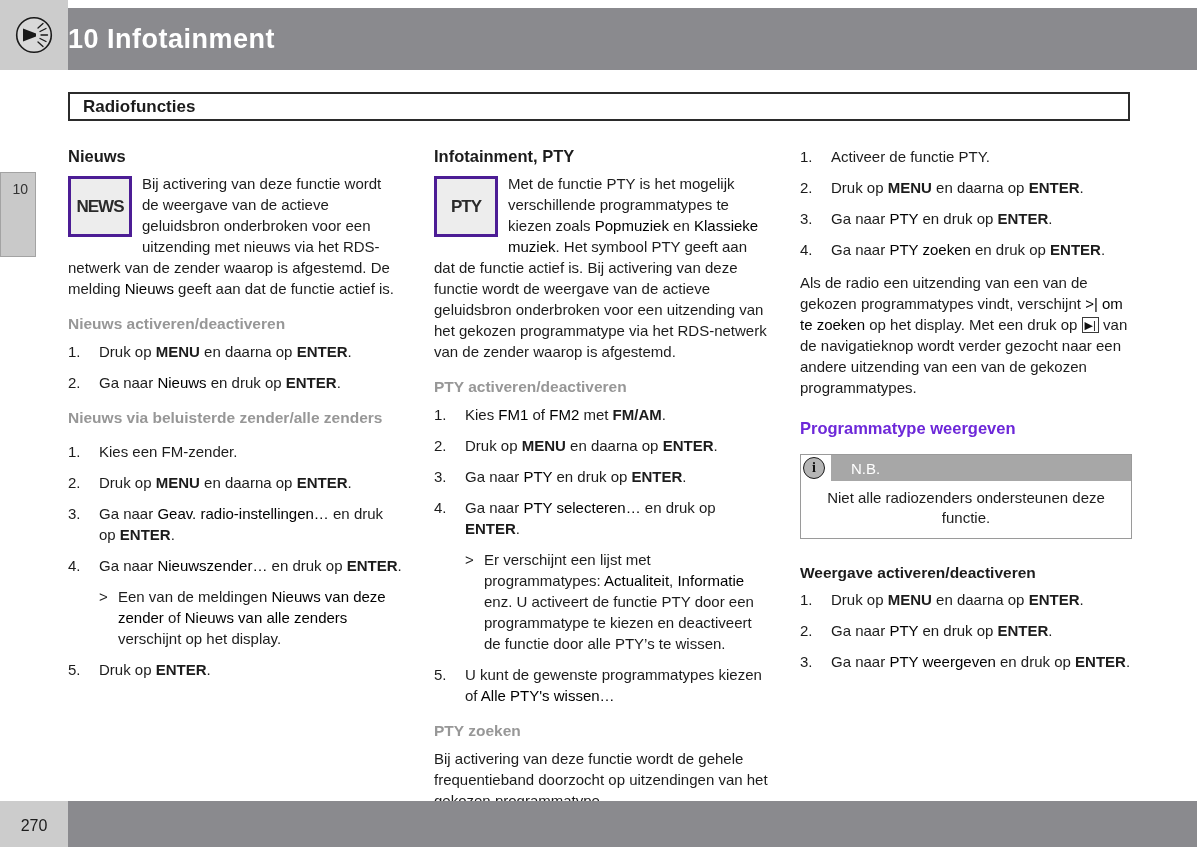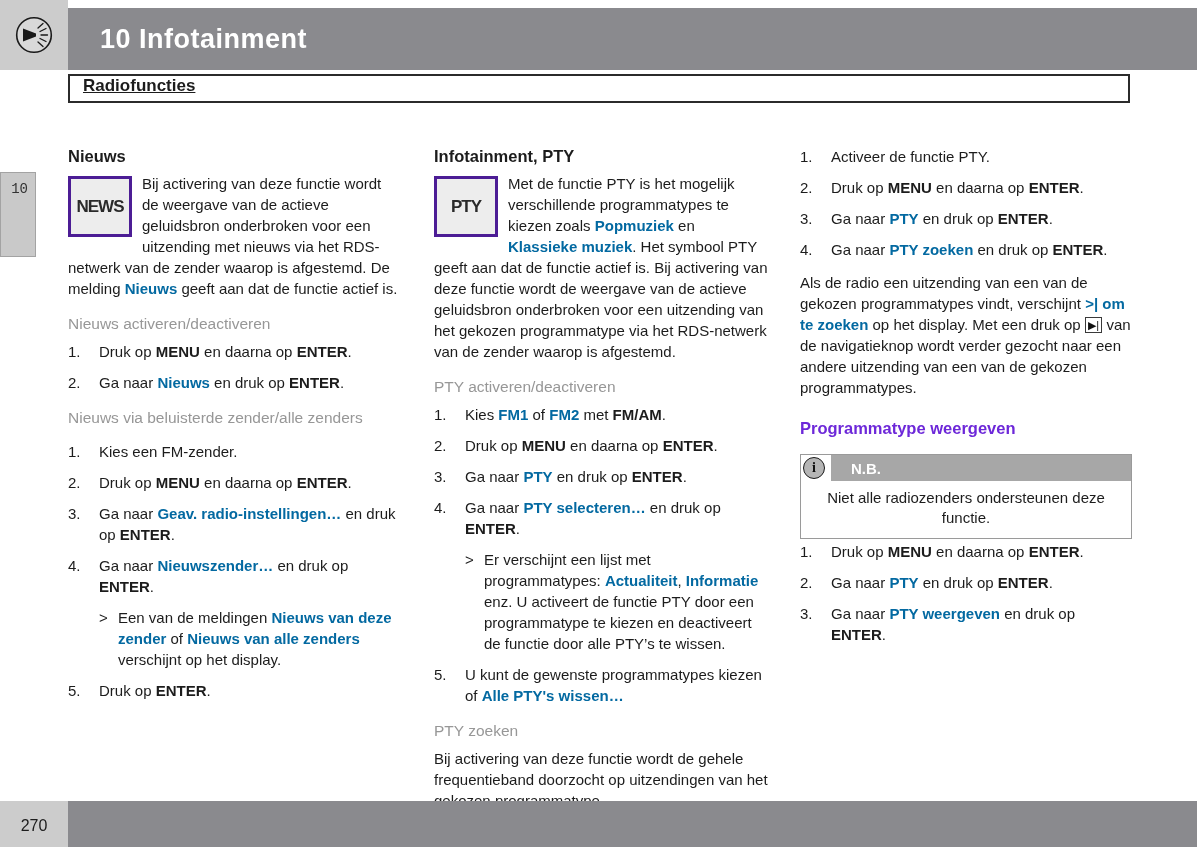--- a/index.html
+++ b/index.html
@@ -4,64 +4,64 @@
 <style>
   html,body{margin:0;padding:0;}
   body{
     width:1200px;height:847px;position:relative;background:#fff;
     font-family:"Liberation Sans",sans-serif;color:#1c1c1c;overflow:hidden;
   }
   
   .hdr-square{position:absolute;left:0;top:0;width:68px;height:70px;background:#cccccc;
     display:flex;align-items:center;justify-content:center;}
   .hdr-bar{position:absolute;left:68px;top:8px;width:1129px;height:62px;background:#8a8a8e;
-    display:flex;align-items:center;padding-left:32px;box-sizing:border-box;}
+    display:flex;align-items:center;padding-left:0;box-sizing:border-box;}
   .hdr-title{color:#ffffff;font-size:27px;font-weight:bold;letter-spacing:.5px;}
-  .section-box{position:absolute;left:68px;top:74px;width:1062px;height:29px;
-    border:2px solid #2b2b2b;box-sizing:border-box;display:flex;padding-left:13px;text-decoration:underline;}
+  .section-box{position:absolute;left:68px;top:92px;width:1062px;height:29px;
+    border:2px solid #2b2b2b;box-sizing:border-box;display:flex;align-items:center;padding-left:13px;}
   .section-title{font-size:17px;font-weight:bold;}
   .side-tab{position:absolute;left:0;top:172px;width:36px;height:85px;background:#c9c9c9;
-    border:1px solid #a3a3a3;box-sizing:border-box;text-align:right;padding:8px 7px 0 8px;font-size:14px;color:#333;font-family:Liberation Mono, monospace;}
+    border:1px solid #a3a3a3;box-sizing:border-box;text-align:right;padding:8px 7px 0 8px;font-size:14px;color:#333;}
   .ftr-square{position:absolute;left:0;top:801px;width:68px;height:50px;background:#cccccc;
     display:flex;align-items:center;justify-content:center;font-size:16px;}
   .ftr-bar{position:absolute;left:68px;top:801px;width:1129px;height:46px;background:#8a8a8e;}
   
   .col{position:absolute;top:146px;width:334px;font-size:15px;line-height:21px;}
   .col-left{left:68px;}
   .col-mid{left:434px;}
   .col-right{left:800px;width:332px;}
   .h1{font-size:16.5px;font-weight:bold;margin:0 0 7px 0;line-height:20px;}
   .h1.magenta{color:#6d28d9;margin-top:20px;}
-  .h2g{font-size:15.5px;font-weight:normal;color:#979797;margin:15px 0 7px 0;line-height:20px;}
+  .h2g{font-size:15.5px;font-weight:bold;color:#979797;margin:15px 0 7px 0;line-height:20px;}
   .h2b{font-size:15.5px;font-weight:bold;color:#1c1c1c;margin:24px 0 6px 0;line-height:20px;}
   .para{margin:0 0 8px 0;}
   
   .run-b{font-weight:bold;}
-  .run-g{font-weight:bold;color:#0369a1;margin-top:48px;}
+  .run-g{font-weight:normal;color:#000000;margin-top:48px;}
   .run-icon{display:inline-block;border:1px solid #3a3a3a;padding:0 2px;font-size:11px;line-height:14px;
     vertical-align:1px;background:#fff;color:#111;}
   
   .intro{margin:0 0 4px 0;}
   .iconbox{float:left;width:58px;height:55px;border:3px solid #4c1d95;background:#ededed;
     display:flex;align-items:center;justify-content:center;margin:3px 10px 2px 0;
     font-weight:bold;font-size:17px;letter-spacing:-1px;color:#2a2a2a;}
   
   .li{display:flex;margin:0 0 10px 0;}
   .num{flex:none;width:31px;}
   .li-text{flex:1;}
   .subnote{display:flex;margin:10px 0 10px 31px;}
   .marker{flex:none;width:19px;}
   
   .note{border:1px solid #9a9a9a;margin:16px 0 2px 0;}
   .note-head{display:flex;height:26px;}
   .note-icon-cell{flex:none;width:30px;background:#ffffff;display:flex;align-items:center;justify-content:flex-start;}
   .info-circle{width:22px;height:22px;border-radius:50%;background:#b5b5b5;border:1.5px solid #1a1a1a;
     box-sizing:border-box;display:flex;align-items:center;justify-content:center;margin-left:2px;}
   .info-i{font-family:"Liberation Serif",serif;font-weight:bold;font-size:14px;line-height:14px;color:#111;}
-  .note-bar{flex:1;background:#a7a7a7;color:#fff;font-weight:bold;font-size:15px;
+  .note-bar{flex:1;background:#a7a7a7;color:#fff;font-weight:normal;font-size:15px;
     display:flex;align-items:center;padding-left:20px;}
   .note-body{padding:7px 14px 10px 14px;line-height:20px;text-align:center;}
   
   .speaker-svg{display:block;}
 </style>
 </head>
 <body>
 
 <div class="hdr-square">
   <span>
@@ -192,20 +192,21 @@
       <span class="note-icon-cell">
         <span class="info-circle">
           <span class="info-i">i</span>
         </span>
       </span>
       <span class="note-bar">N.B.</span>
     </div>
     <div class="note-body">Niet alle radiozenders ondersteunen deze functie.</div>
   </div>
 
+  <h3 class="h2b">Weergave activeren/deactiveren</h3>
   <div class="li">
     <span class="num">1.</span>
     <span class="li-text"><span>Druk op </span><span class="run-b">MENU</span><span> en daarna op </span><span class="run-b">ENTER</span><span>.</span></span>
   </div>
   <div class="li">
     <span class="num">2.</span>
     <span class="li-text"><span>Ga naar </span><span class="run-g">PTY</span><span> en druk op </span><span class="run-b">ENTER</span><span>.</span></span>
   </div>
   <div class="li">
     <span class="num">3.</span>

